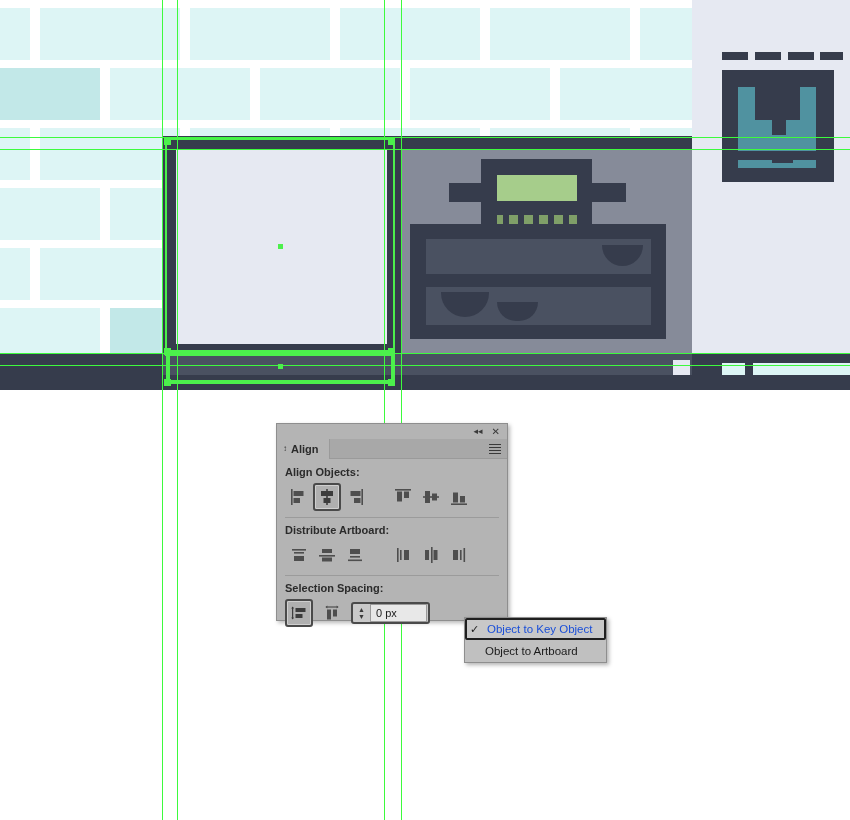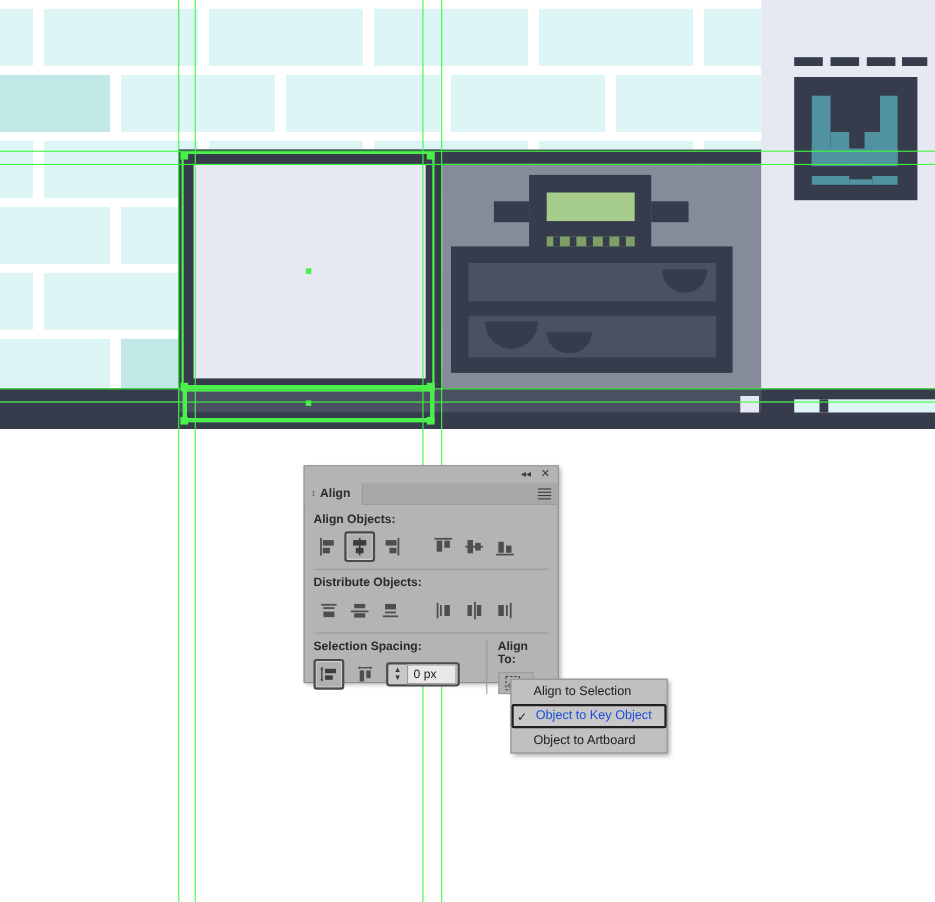--- a/index.html
+++ b/index.html
@@ -111,21 +111,21 @@
   .gap-lg { width:20px; }
   .gap-sm { width:5px; }
 
   .divider { height:1px; background:#9b9b9b; margin:6px 0 6px 0; }
 
   .bottom-row { display:flex; }
   .bottom-left { width:165px; }
   .bottom-right { width:60px; padding-left:10px; border-left:1px solid #9b9b9b; }
 
   .spin-wrap {
-    display:flex; align-items:center; height:22px; width:67px;
+    display:flex; align-items:center; height:22px; width:79px;
     border:2px solid #4a4a4a; border-radius:3px; background:#c9c9c9;
   }
   .spin-btns {
     width:17px; height:18px; display:flex; flex-direction:column;
     align-items:center; justify-content:center; color:#3a3a3a; font-size:7px; line-height:7px;
   }
   .spin-field {
     flex:1; height:18px; background:#e8e8e8; border:1px solid #9a9a9a;
     display:flex; align-items:center; padding-left:5px;
     font-size:11px; color:#1a1a1a; margin-right:1px;
@@ -350,21 +350,21 @@
           <svg width="20" height="20" viewBox="0 0 20 20">
             <rect x="2" y="16.4" width="16" height="1.6" fill="#4e4e4e"></rect>
             <rect x="4" y="5.5" width="5" height="10" fill="#4e4e4e"></rect>
             <rect x="11" y="9" width="5" height="6.5" fill="#4e4e4e"></rect>
           </svg>
         </div>
       </div>
 
       <div class="divider"></div>
 
-      <div class="sec-label">Distribute Objects:</div>
+      <div class="sec-label">Distribute Artboard:</div>
       <div class="icon-row">
 
         <div class="icon-btn">
           <svg width="20" height="20" viewBox="0 0 20 20">
             <rect x="3" y="4" width="14" height="1.6" fill="#4e4e4e"></rect>
             <rect x="5" y="7" width="10" height="1.6" fill="#4e4e4e"></rect>
             <rect x="5" y="11" width="10" height="5" fill="#4e4e4e"></rect>
           </svg>
         </div>
 
@@ -440,40 +440,26 @@
             <div class="spin-wrap">
               <div class="spin-btns">
                 <span>▲</span>
                   <span>▼</span>
               </div>
               <div class="spin-field" placeholder="0 px">0 px</div>
             </div>
           </div>
         </div>
 
-        <div class="bottom-right">
-          <div class="sec-label">Align To:</div>
-          <div class="alignto-btn">
-            <svg width="16" height="16" viewBox="0 0 16 16">
-              <rect x="2" y="2" width="12" height="12" fill="none" stroke="#3c3c3c" stroke-width="1" stroke-dasharray="2.2 1.6"></rect>
-              <path d="M6.5 4.5 L10.5 7 L8.2 7.6 L9.6 10 L8.6 10.6 L7.2 8.2 L5.8 9.6 Z" fill="#3c3c3c"></path>
-              <circle cx="5.5" cy="10.2" r="1.3" fill="none" stroke="#3c3c3c" stroke-width="0.9"></circle>
-            </svg>
-            <span class="chev">▾</span>
-          </div>
-        </div>
       </div>
 
     </div>
   </div>
 
   <div id="align-dropdown">
-    <div class="dd-item">
-      <span>Align to Selection</span>
-    </div>
     <div class="dd-item checked">
       <span class="dd-check">✓</span>
       <span>Object to Key Object</span>
     </div>
     <div class="dd-item">
       <span>Object to Artboard</span>
     </div>
   </div>
 
 </div>

